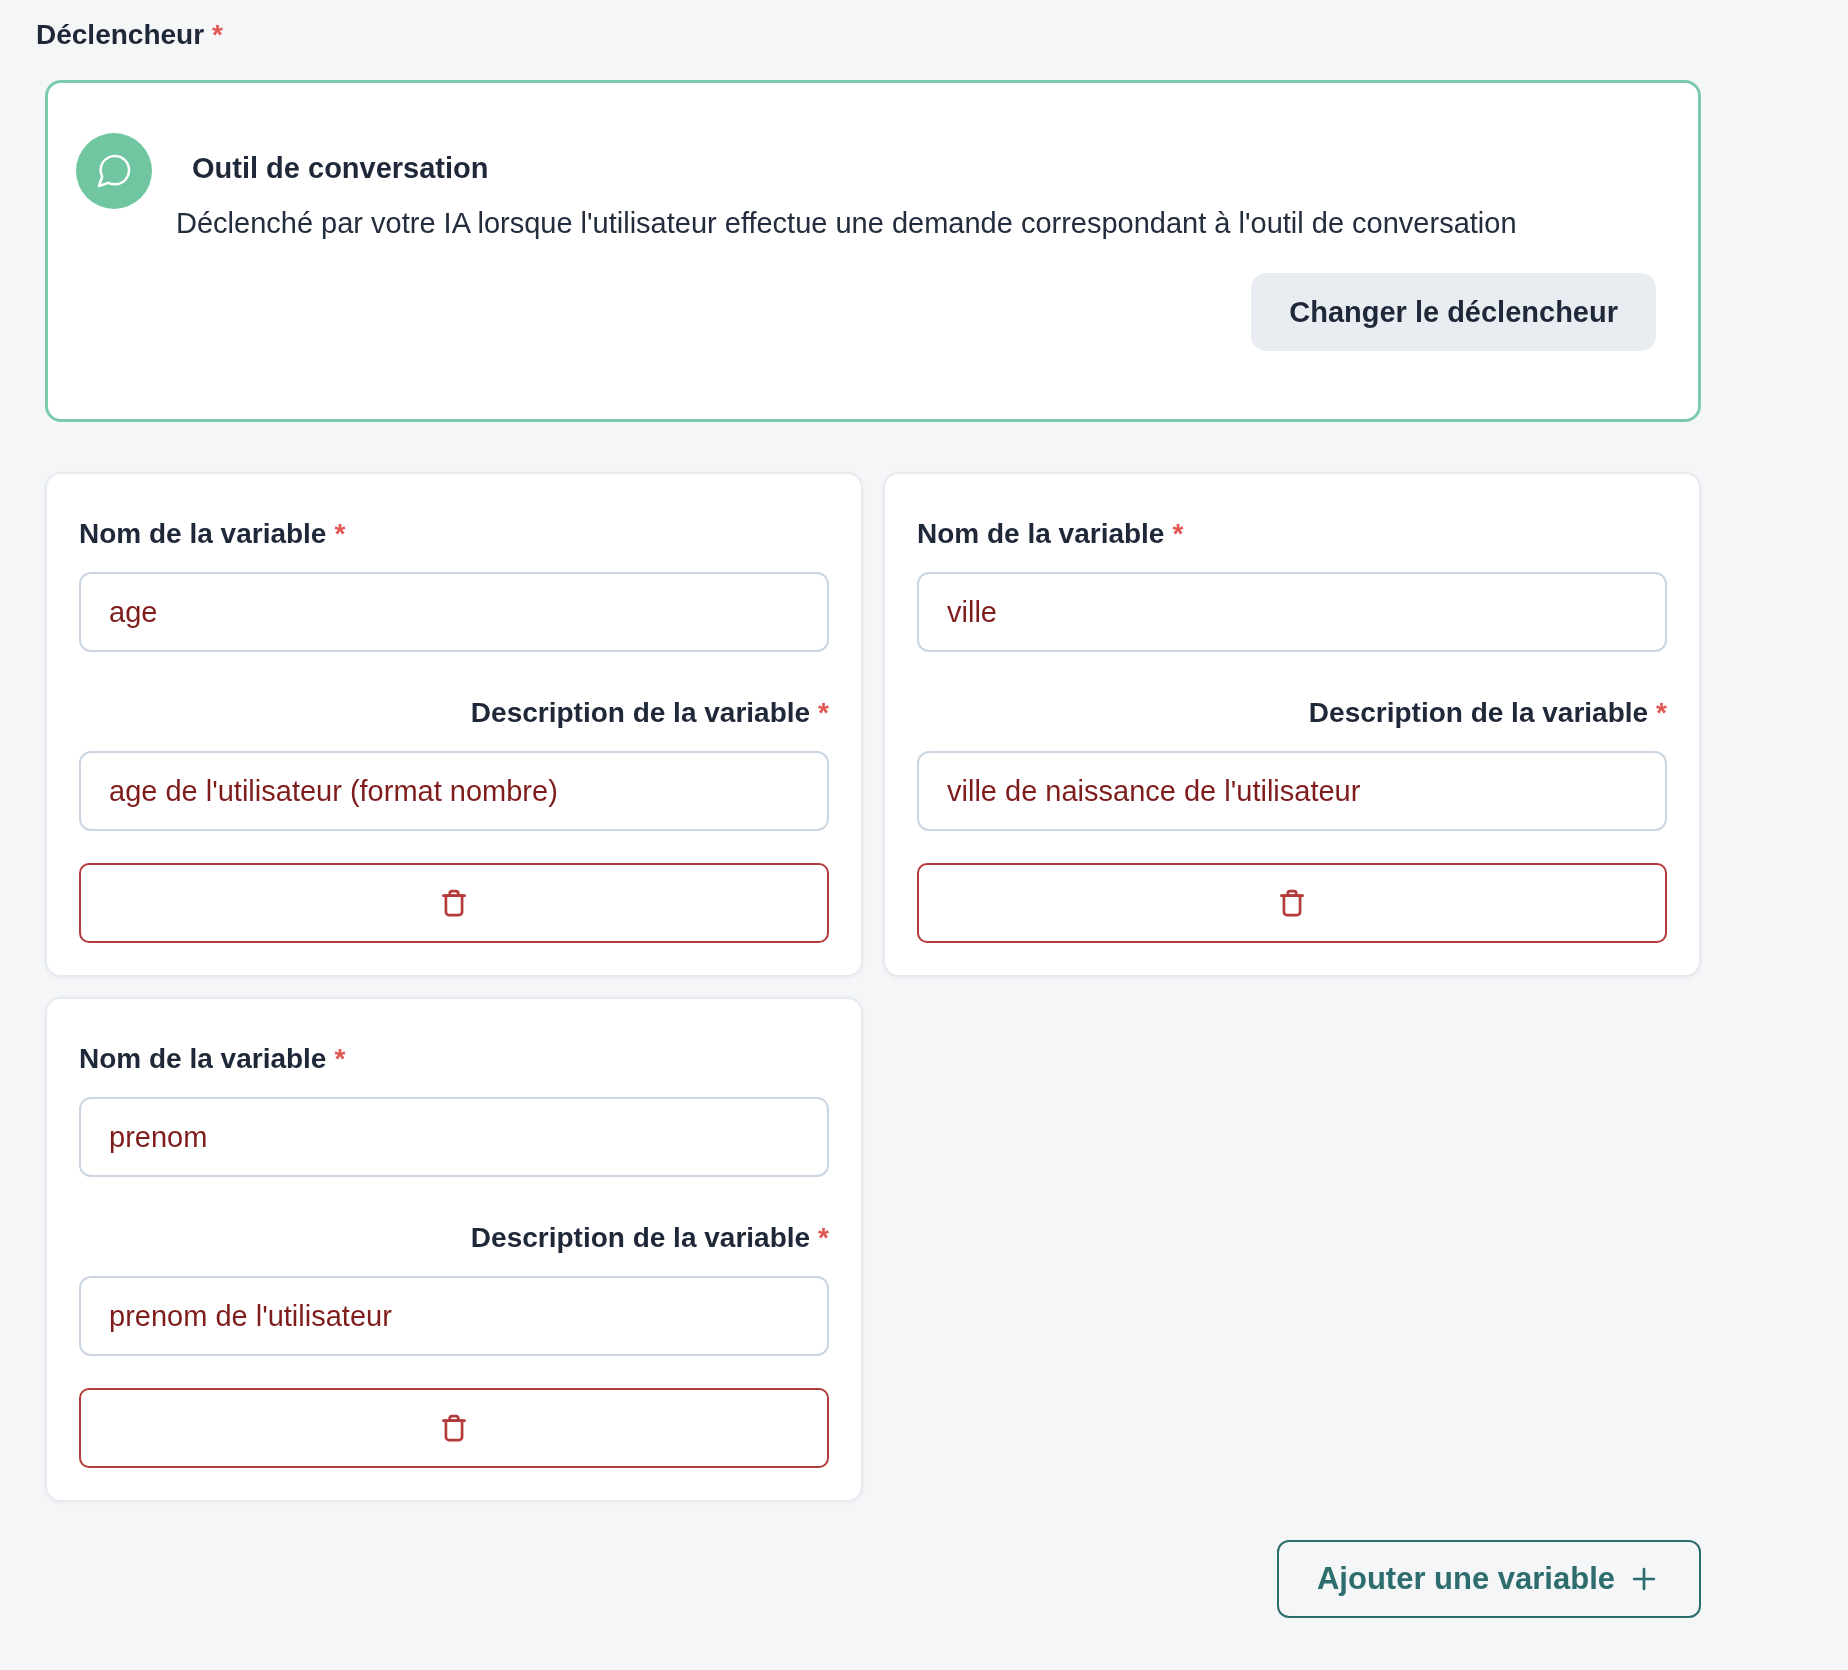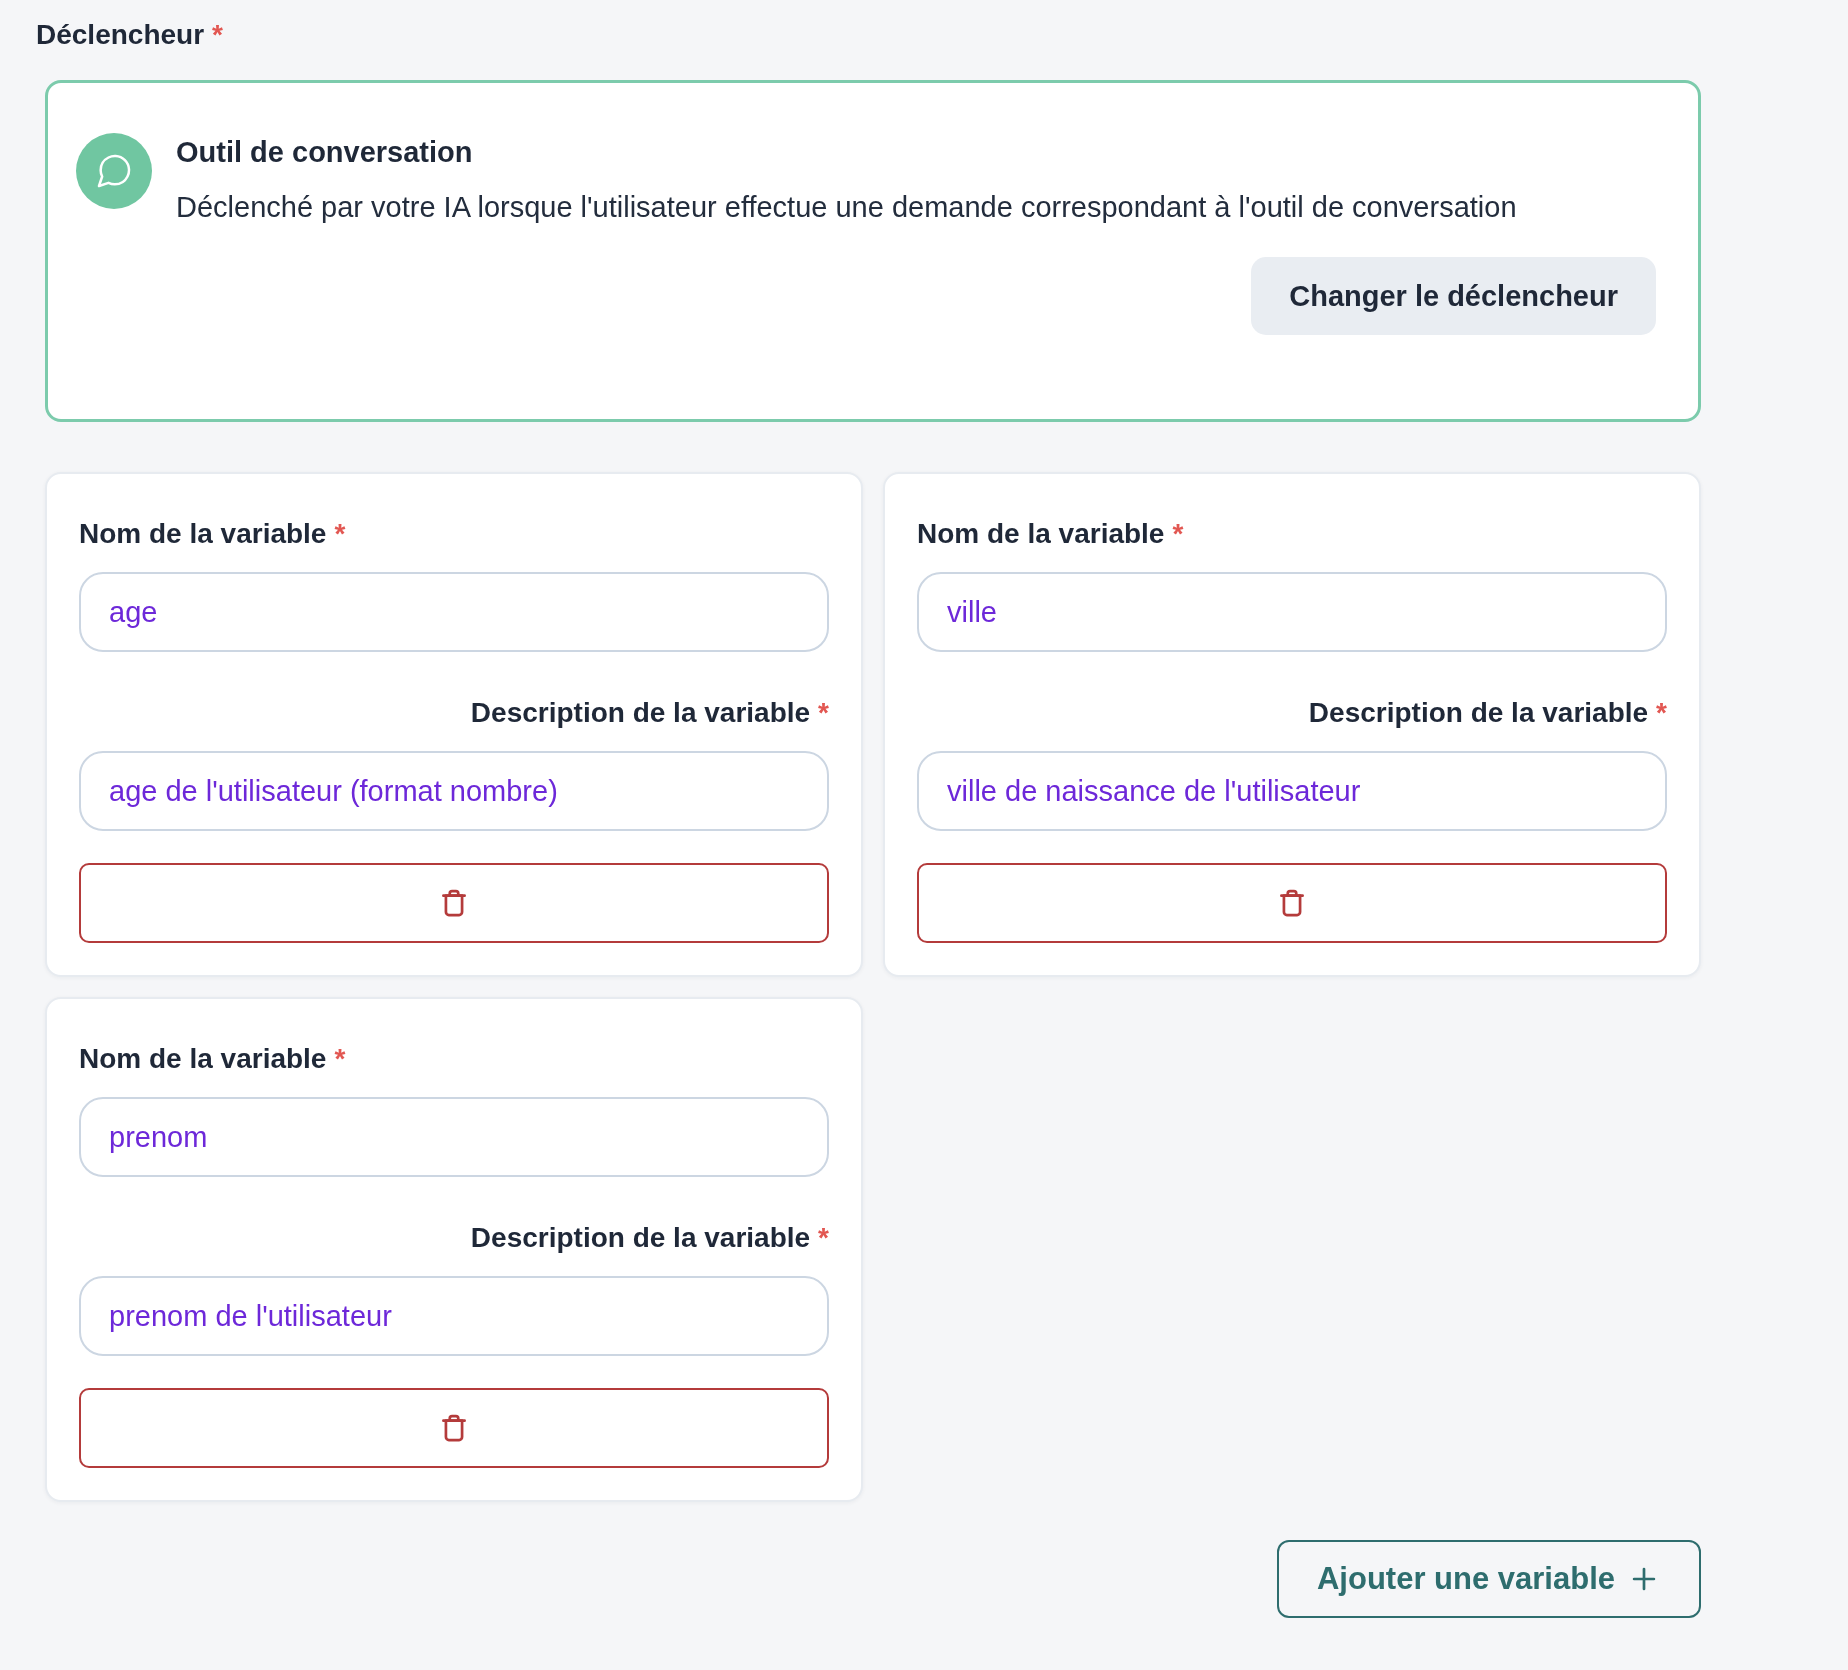--- a/index.html
+++ b/index.html
@@ -42,21 +42,21 @@
   .trigger-row { display: flex; align-items: flex-start; }
   .icon-circle {
     width: 76px; height: 76px;
     flex: 0 0 76px;
     border-radius: 50%;
     background: #70c6a1;
     display: flex; align-items: center; justify-content: center;
   }
   .trigger-texts { margin-left: 24px; }
   .trigger-title {
-    margin: 0;
+    margin: 16px;
     font-size: 29px;
     font-weight: 700;
     color: #1f2838;
     line-height: 38px;
   }
   .trigger-desc {
     margin: 16px 0 0;
     font-size: 29px;
     font-weight: 400;
     color: #232d3d;
@@ -97,25 +97,25 @@
     font-size: 28px;
     font-weight: 700;
     color: #1f2838;
     line-height: 32px;
   }
   .var-label.second { margin-top: 45px; text-align: right; }
   .text-input {
     width: 100%;
     height: 80px;
     border: 2px solid #ccd6e2;
-    border-radius: 24px;
+    border-radius: 12px;
     padding: 0 28px;
     font-size: 29px;
     font-family: inherit;
-    color: #6d28d9;
+    color: #7f1d1d;
     background: #ffffff;
     outline: none;
   }
   .delete-btn {
     width: 100%;
     height: 80px;
     margin-top: 32px;
     background: #ffffff;
     border: 2px solid #b43b3b;
     border-radius: 10px;

